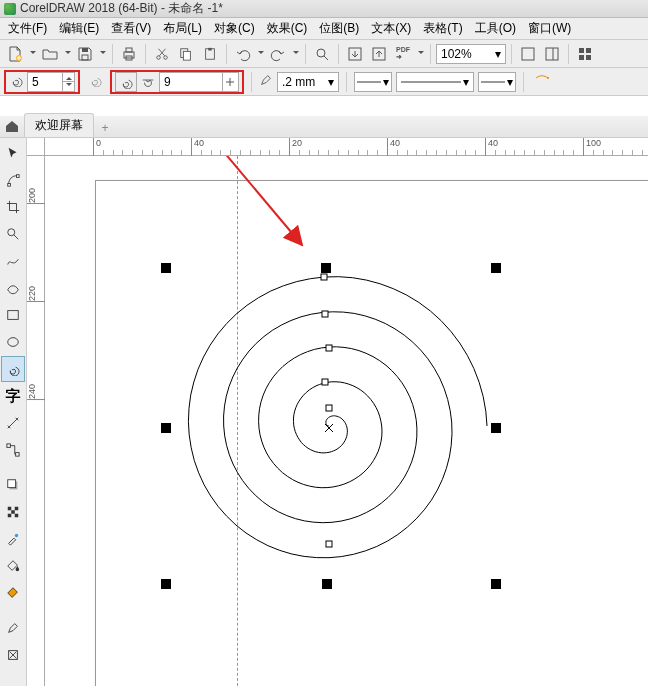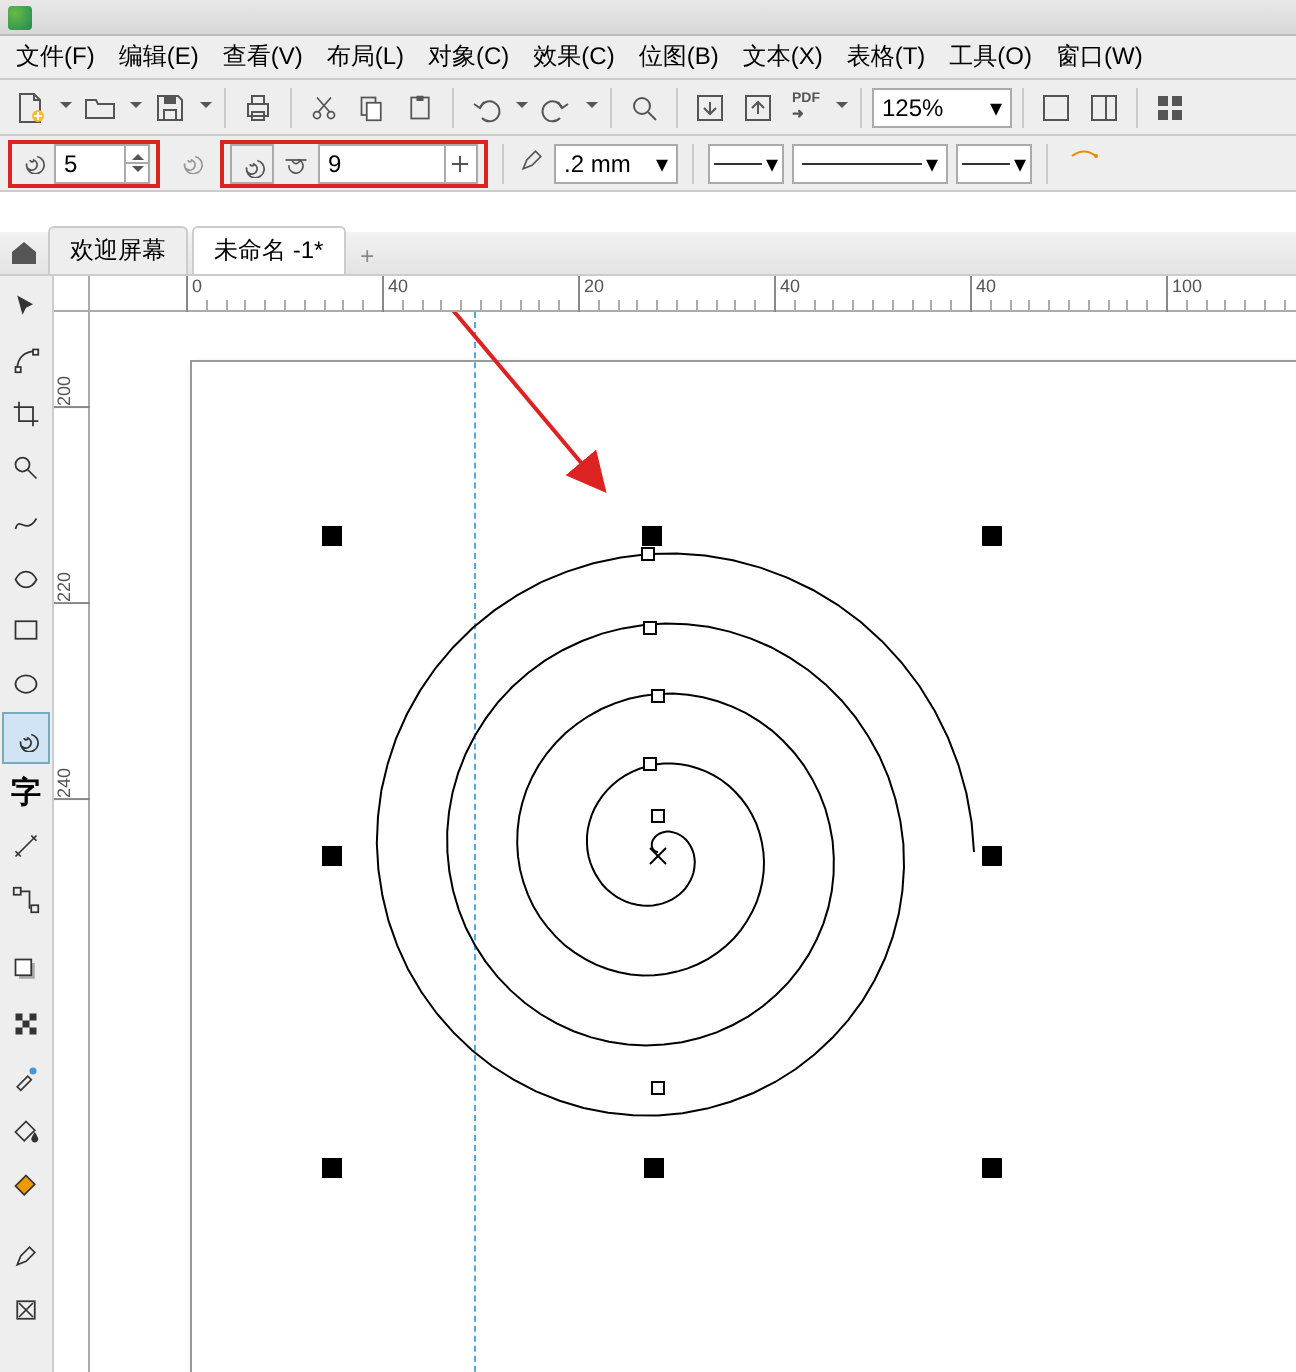--- a/index.html
+++ b/index.html
@@ -47,20 +47,21 @@
 svg.iconS { width: 14px; height: 14px; }
 .guide-v { position: absolute; top: 0; bottom: 0; width: 0; border-left: 1px dashed #5ad; }
 .arrow-annot { position: absolute; pointer-events: none; }
 .home-icon { position: absolute; left: 4px; top: 2px; width: 16px; height: 16px; }
 </style>
 </head>
 <body>
 
 <div class="titlebar">
   <span class="titlebar-icon"></span>
+  <span>CorelDRAW 2018 (64-Bit) - 未命名 -1*</span>
 </div>
 
 <div class="menubar">
   <div class="mi">文件(F)</div>
   <div class="mi">编辑(E)</div>
   <div class="mi">查看(V)</div>
   <div class="mi">布局(L)</div>
   <div class="mi">对象(C)</div>
   <div class="mi">效果(C)</div>
   <div class="mi">位图(B)</div>
@@ -156,21 +157,21 @@
         <rect x="2" y="2" width="12" height="12" fill="none" stroke="#555"></rect>
         <path d="M8 11V5M5 8l3-3 3 3" fill="none" stroke="#555"></path>
       </svg>
     </div>
   <div class="tbtn">
       <span style="font-size:7px;font-weight:bold;color:#555">PDF<br>➜</span>
     </div>
   <div class="dd"></div>
   <div class="sep"></div>
   <div class="zoom">
-      <span>125%</span>
+      <span>102%</span>
       <span style="margin-left:auto">▾</span>
     </div>
   <div class="sep"></div>
   <div class="tbtn">
       <svg class="icon" viewBox="0 0 16 16">
         <rect x="2" y="2" width="12" height="12" fill="none" stroke="#555"></rect>
       </svg>
     </div>
   <div class="tbtn">
       <svg class="icon" viewBox="0 0 16 16">
@@ -262,23 +263,20 @@
       </svg>
     </div>
 </div>
 
 <div class="tabstrip" style="position:relative">
   <svg class="home-icon" viewBox="0 0 16 16">
       <path d="M2 8l6-5 6 5v6H2z" fill="#555"></path>
     </svg>
   <div class="tab">
       <span>欢迎屏幕</span>
-    </div>
-  <div class="tab active">
-      <span>未命名 -1*</span>
     </div>
   <div class="plus-tab">+</div>
 </div>
 
 <div class="workarea">
 
   <div class="toolbox">
     <div class="tool">
         <svg class="iconS" viewBox="0 0 16 16">
           <path d="M3 2l3 11 2-4 4-2z" fill="#333"></path>

